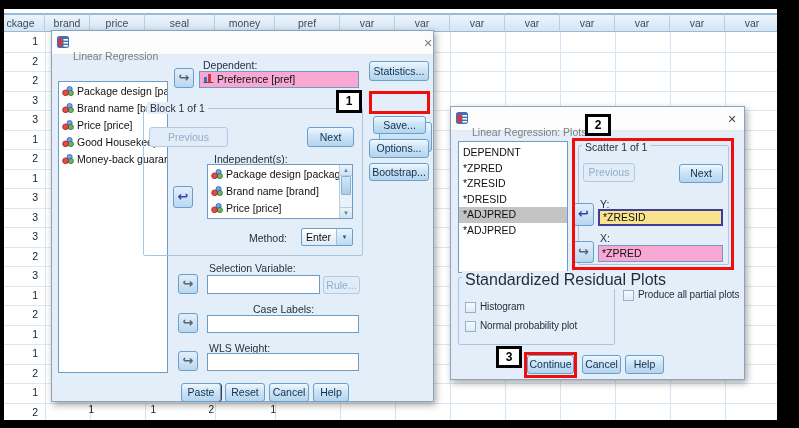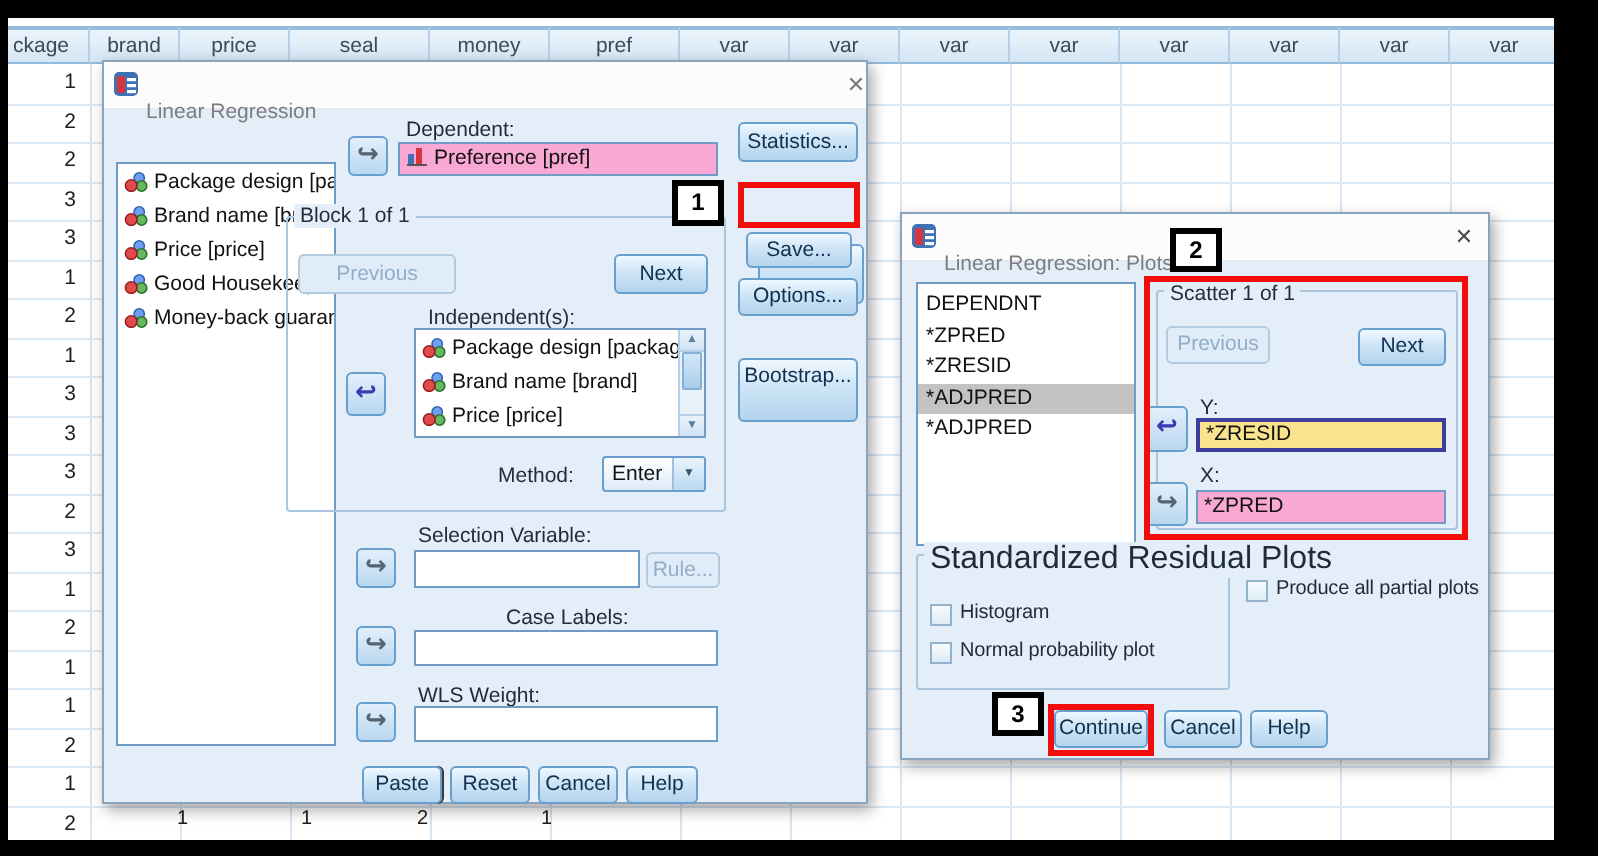--- a/index.html
+++ b/index.html
@@ -310,21 +310,21 @@
     <div class="btn" style="left:129px;top:352px;width:40px;height:19px;line-height:17px;">Paste</div>
     <div class="btn" style="left:173px;top:352px;width:40px;height:19px;line-height:17px;">Reset</div>
     <div class="btn" style="left:217px;top:352px;width:40px;height:19px;line-height:17px;">Cancel</div>
     <div class="btn" style="left:261px;top:352px;width:36px;height:19px;line-height:17px;">Help</div>
 
     <div class="btn" style="left:317px;top:30px;width:60px;height:20px;line-height:18px;">Statistics...</div>
     <div class="redbox" style="left:317px;top:60px;width:61px;height:23px;"></div>
     <div class="btn" style="left:327px;top:63px;width:53px;height:30px;line-height:15px;margin-top:28px;">Plots...</div>
     <div class="btn" style="left:321px;top:85px;width:53px;height:18px;line-height:16px;">Save...</div>
     <div class="btn" style="left:317px;top:108px;width:60px;height:19px;line-height:17px;">Options...</div>
-    <div class="btn" style="left:317px;top:148px;width:60px;height:32px;line-height:16px;">Bootstrap...</div>
+    <div class="btn" style="left:317px;top:132px;width:60px;height:18px;line-height:16px;">Bootstrap...</div>
   </div>
 
   <div class="dlg dlg-plots">
     <div class="titlebar">
       <span class="spss-ic">
         <svg width="14" height="14">
             <rect x="1" y="1" width="12" height="12" rx="2.5" fill="#3f72b4"></rect>
             <rect x="2.5" y="3" width="4" height="8.5" rx="1" fill="#d8353f"></rect>
             <rect x="7.5" y="4" width="4.5" height="1.6" fill="#fff"></rect>
             <rect x="7.5" y="7" width="4.5" height="1.6" fill="#fff"></rect>
@@ -334,20 +334,21 @@
       <span class="title">Linear Regression: Plots</span>
       <span class="close" style="left:274px;color:#4a4a4a;">✕</span>
     </div>
 
     <div class="ann" style="left:134px;top:7px;width:26px;height:22px;line-height:16px;">2</div>
 
     <div class="list" style="left:7px;top:34px;width:110px;height:132px;padding-top:3px;">
         <div class="pitem">DEPENDNT</div>
         <div class="pitem">*ZPRED</div>
         <div class="pitem">*ZRESID</div>
+        <div class="pitem">*DRESID</div>
         <div class="pitem selected">*ADJPRED</div>
         <div class="pitem">*ADJPRED</div>
       </div>
 
     <div class="redbox" style="left:121px;top:31px;width:162px;height:132px;"></div>
     <div class="group" style="left:127px;top:38px;width:151px;height:120px;"></div>
     <span class="glab" style="left:131px;top:34px;">Scatter 1 of 1</span>
     <div class="btn disabled" style="left:132px;top:56px;width:52px;height:19px;line-height:17px;">Previous</div>
     <div class="btn" style="left:228px;top:57px;width:44px;height:19px;line-height:17px;">Next</div>
 

